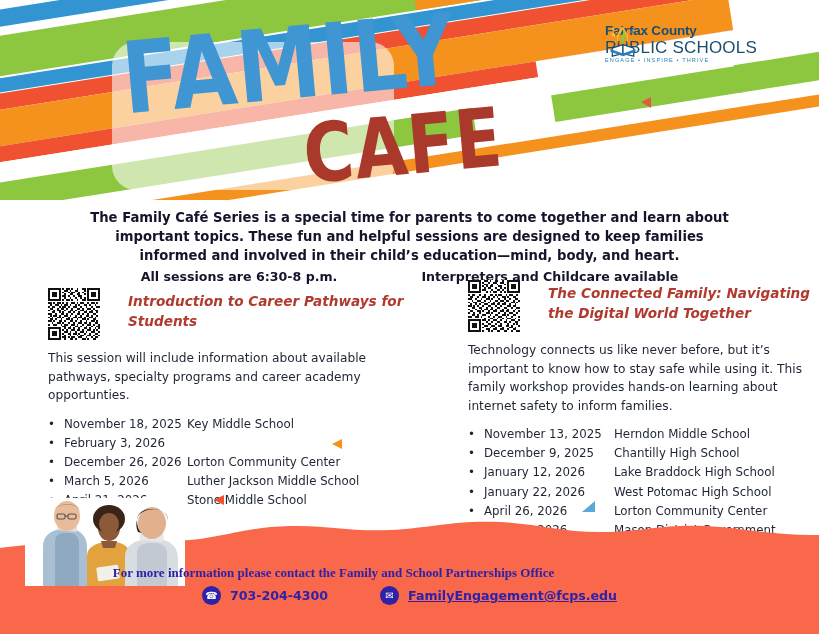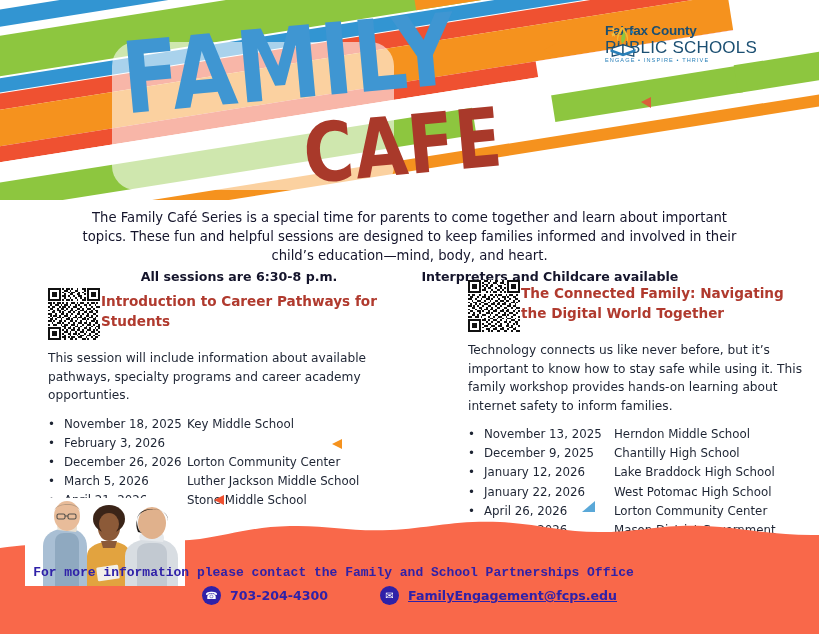--- a/index.html
+++ b/index.html
@@ -46,36 +46,36 @@
   #logo .marklogo{width:36px;height:34px;}
   #logo .ltext{line-height:1;}
   #logo .l1{font-size:13.5px;font-weight:bold;color:#1b4f72;letter-spacing:-0.2px;font-family:"Liberation Sans",sans-serif;}
   #logo .l2{font-size:17px;color:#1b4f72;letter-spacing:0.2px;font-family:"Liberation Sans",sans-serif;margin-top:1px;}
   #logo .l3{font-size:5.6px;color:#2980b9;letter-spacing:1.1px;margin-top:2px;font-family:"Liberation Sans",sans-serif;}
 
   
   #intro{
     position:absolute;left:82px;top:208px;width:655px;
     text-align:center;color:#14142b;
-    font-weight:normal;font-size:13.2px;line-height:1.45;
+    font-weight:bold;font-size:13.2px;line-height:1.45;
     font-family:"DejaVu Sans", sans-serif;
   }
   #sessionline{
     position:absolute;left:82px;top:269px;width:655px;
     display:flex;justify-content:center;gap:84px;
     font-weight:bold;font-size:12.6px;color:#14142b;
     font-family:"DejaVu Sans", sans-serif;
   }
 
   
   .column{position:absolute;}
   #col-left{left:48px;top:288px;width:380px;}
   #col-right{left:468px;top:280px;width:345px;}
 
-  .sec-head{display:flex;gap:1px;align-items:flex-start;}
+  .sec-head{display:flex;gap:28px;align-items:flex-start;font-style:italic;}
   .qr{width:52px;height:52px;flex:0 0 52px;image-rendering:pixelated;}
   .sec-title{
     color:#b03a2e;font-weight:bold;font-size:13.6px;line-height:1.45;
     font-family:"DejaVu Sans", sans-serif;padding-top:4px;
   }
   .sec-desc{
     margin-top:9px;color:#1d2433;font-size:12.2px;line-height:1.52;
     font-family:"DejaVu Sans", sans-serif;
   }
   .date-list{list-style:none;margin:10px 0 0 0;padding:0;}
@@ -89,21 +89,21 @@
   #col-right .date-list li .dt{flex:0 0 130px;}
 
   
   #photo{position:absolute;left:25px;top:498px;width:160px;height:88px;}
 
   
   #footer-wave{position:absolute;left:0;top:515px;width:819px;height:119px;}
   #footer-text{
     position:absolute;left:0;top:565px;width:667px;text-align:center;
     color:#2f21a8;font-weight:bold;font-size:13px;
-    font-family:Liberation Mono, monospace;
+    font-family:Liberation Serif, serif;
   }
   #footer-contacts{
     position:absolute;left:0;top:586px;width:819px;
     display:flex;justify-content:center;align-items:center;gap:52px;
   }
   .contact{display:flex;align-items:center;gap:9px;}
   .cicon{width:19px;height:19px;border-radius:50%;background:#2f21a8;display:flex;align-items:center;justify-content:center;color:#fff;font-size:10px;line-height:1;}
   .ctext{color:#2f21a8;font-weight:bold;font-size:12.6px;font-family:"DejaVu Sans",sans-serif;}
   .ctext.link{text-decoration:underline;}
 

